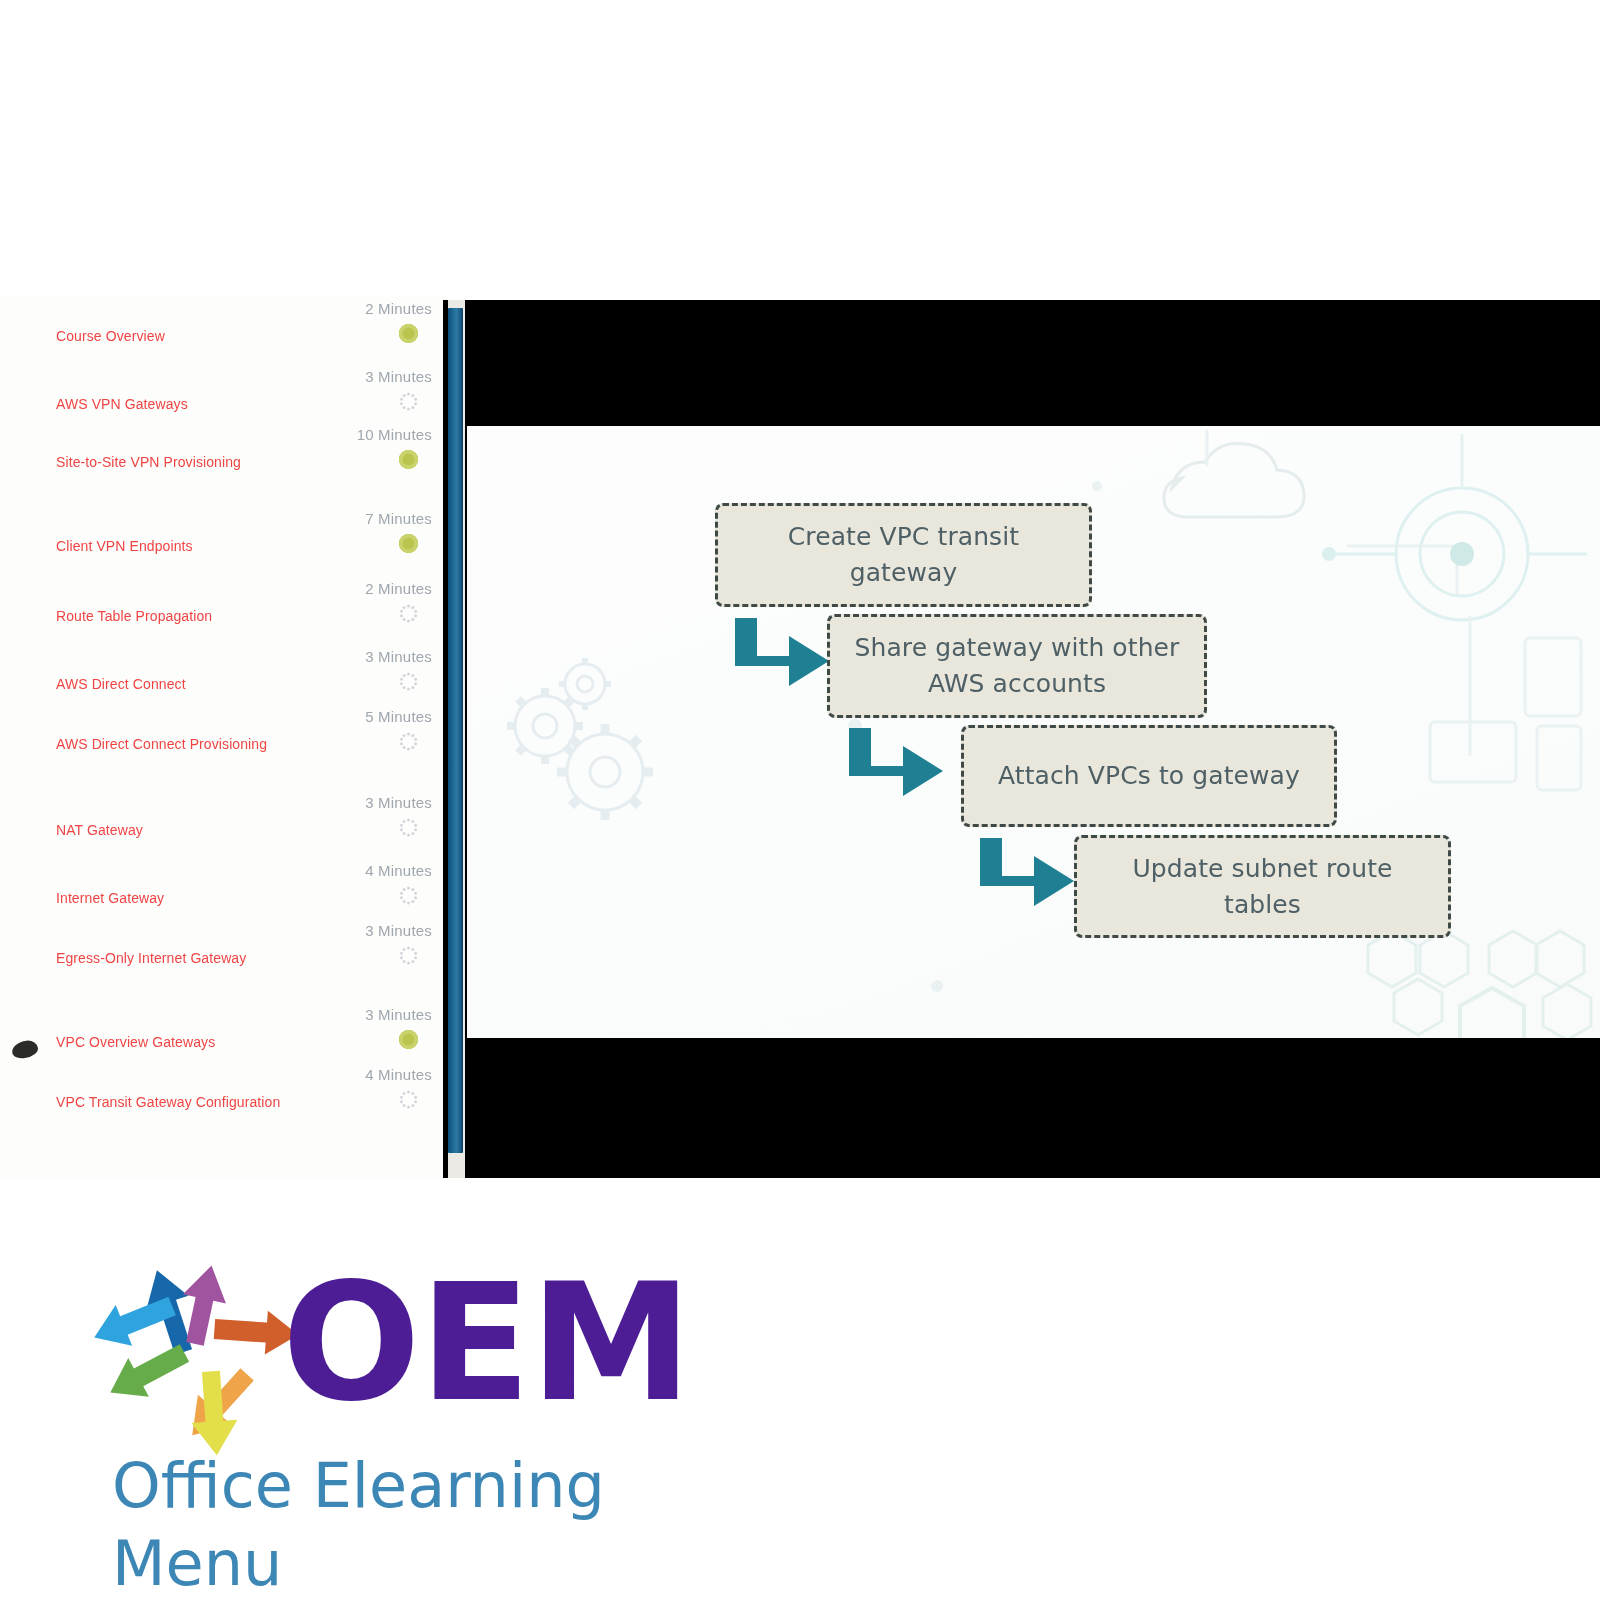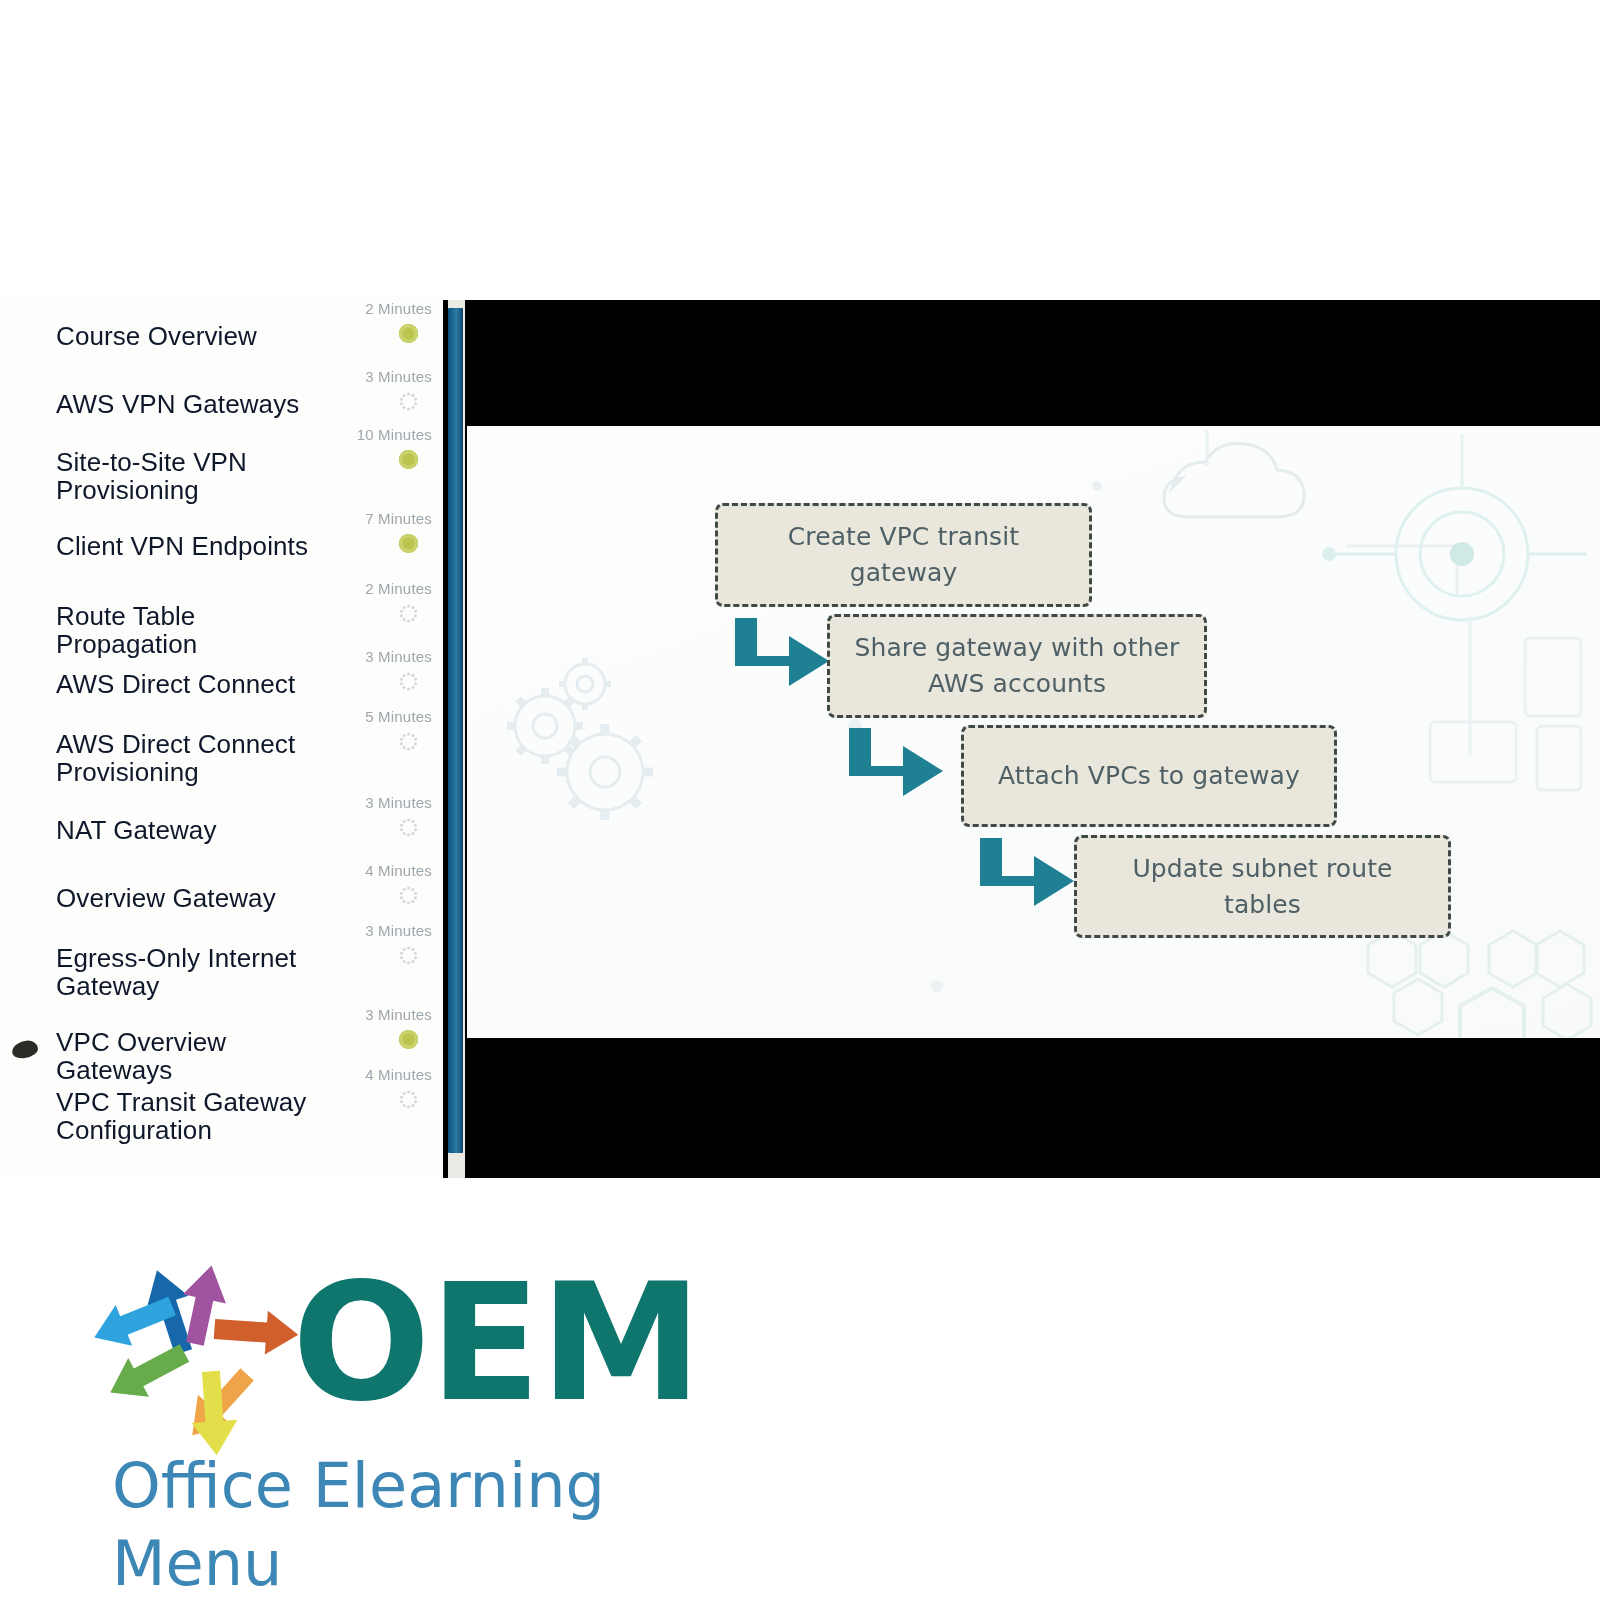--- a/index.html
+++ b/index.html
@@ -54,23 +54,23 @@
     background: #2b2b28;
     border-radius: 60% 40% 55% 45% / 58% 52% 48% 42%;
     transform: rotate(-8deg);
   }
 
   .item-label {
     position: absolute;
     left: 56px;
     top: 0px;
     width: 260px;
-    font-size: 26px;
+    font-size: 14px;
     line-height: 28px;
-    color: #0f172a;
+    color: #ef4444;
     letter-spacing: 0.1px;
     font-family: "Liberation Sans", sans-serif;
   }
 
   .item-right {
     position: absolute;
     right: 16px;
     top: -22px;
     width: 120px;
     text-align: right;
@@ -197,26 +197,26 @@
   }
   #logo-mark {
     position: absolute;
     left: 10px;
     top: 10px;
     width: 230px;
     height: 210px;
   }
   #logo-oem {
     position: absolute;
-    left: 222px;
+    left: 212px;
     top: 8px;
     font-size: 163px;
     line-height: 180px;
     font-weight: bold;
-    color: #0f766e;
+    color: #4c1d95;
     font-family: "DejaVu Sans", sans-serif;
     letter-spacing: -1px;
   }
   #logo-sub {
     position: absolute;
     left: 42px;
     top: 202px;
     font-size: 62px;
     line-height: 78px;
     color: #3c87b5;
@@ -360,21 +360,21 @@
               <i style="transform: translate(-4.35px, 5.99px);"></i>
               <i style="transform: translate(-7.04px, 2.29px);"></i>
               <i style="transform: translate(-7.04px, -2.29px);"></i>
               <i style="transform: translate(-4.35px, -5.99px);"></i>
             </div>
           </div>
         </div>
       </div>
       <div class="outline-item" style="top: 588px;">
         <div class="marker-slot"></div>
-        <div class="item-label">Overview Gateway</div>
+        <div class="item-label">Internet Gateway</div>
         <div class="item-right">
           <div class="item-minutes">4 Minutes</div>
           <div class="status-wrap">
             <div class="status-todo">
               <i style="transform: translate(0px, -7.4px);"></i>
               <i style="transform: translate(4.35px, -5.99px);"></i>
               <i style="transform: translate(7.04px, -2.29px);"></i>
               <i style="transform: translate(7.04px, 2.29px);"></i>
               <i style="transform: translate(4.35px, 5.99px);"></i>
               <i style="transform: translate(0px, 7.4px);"></i>

